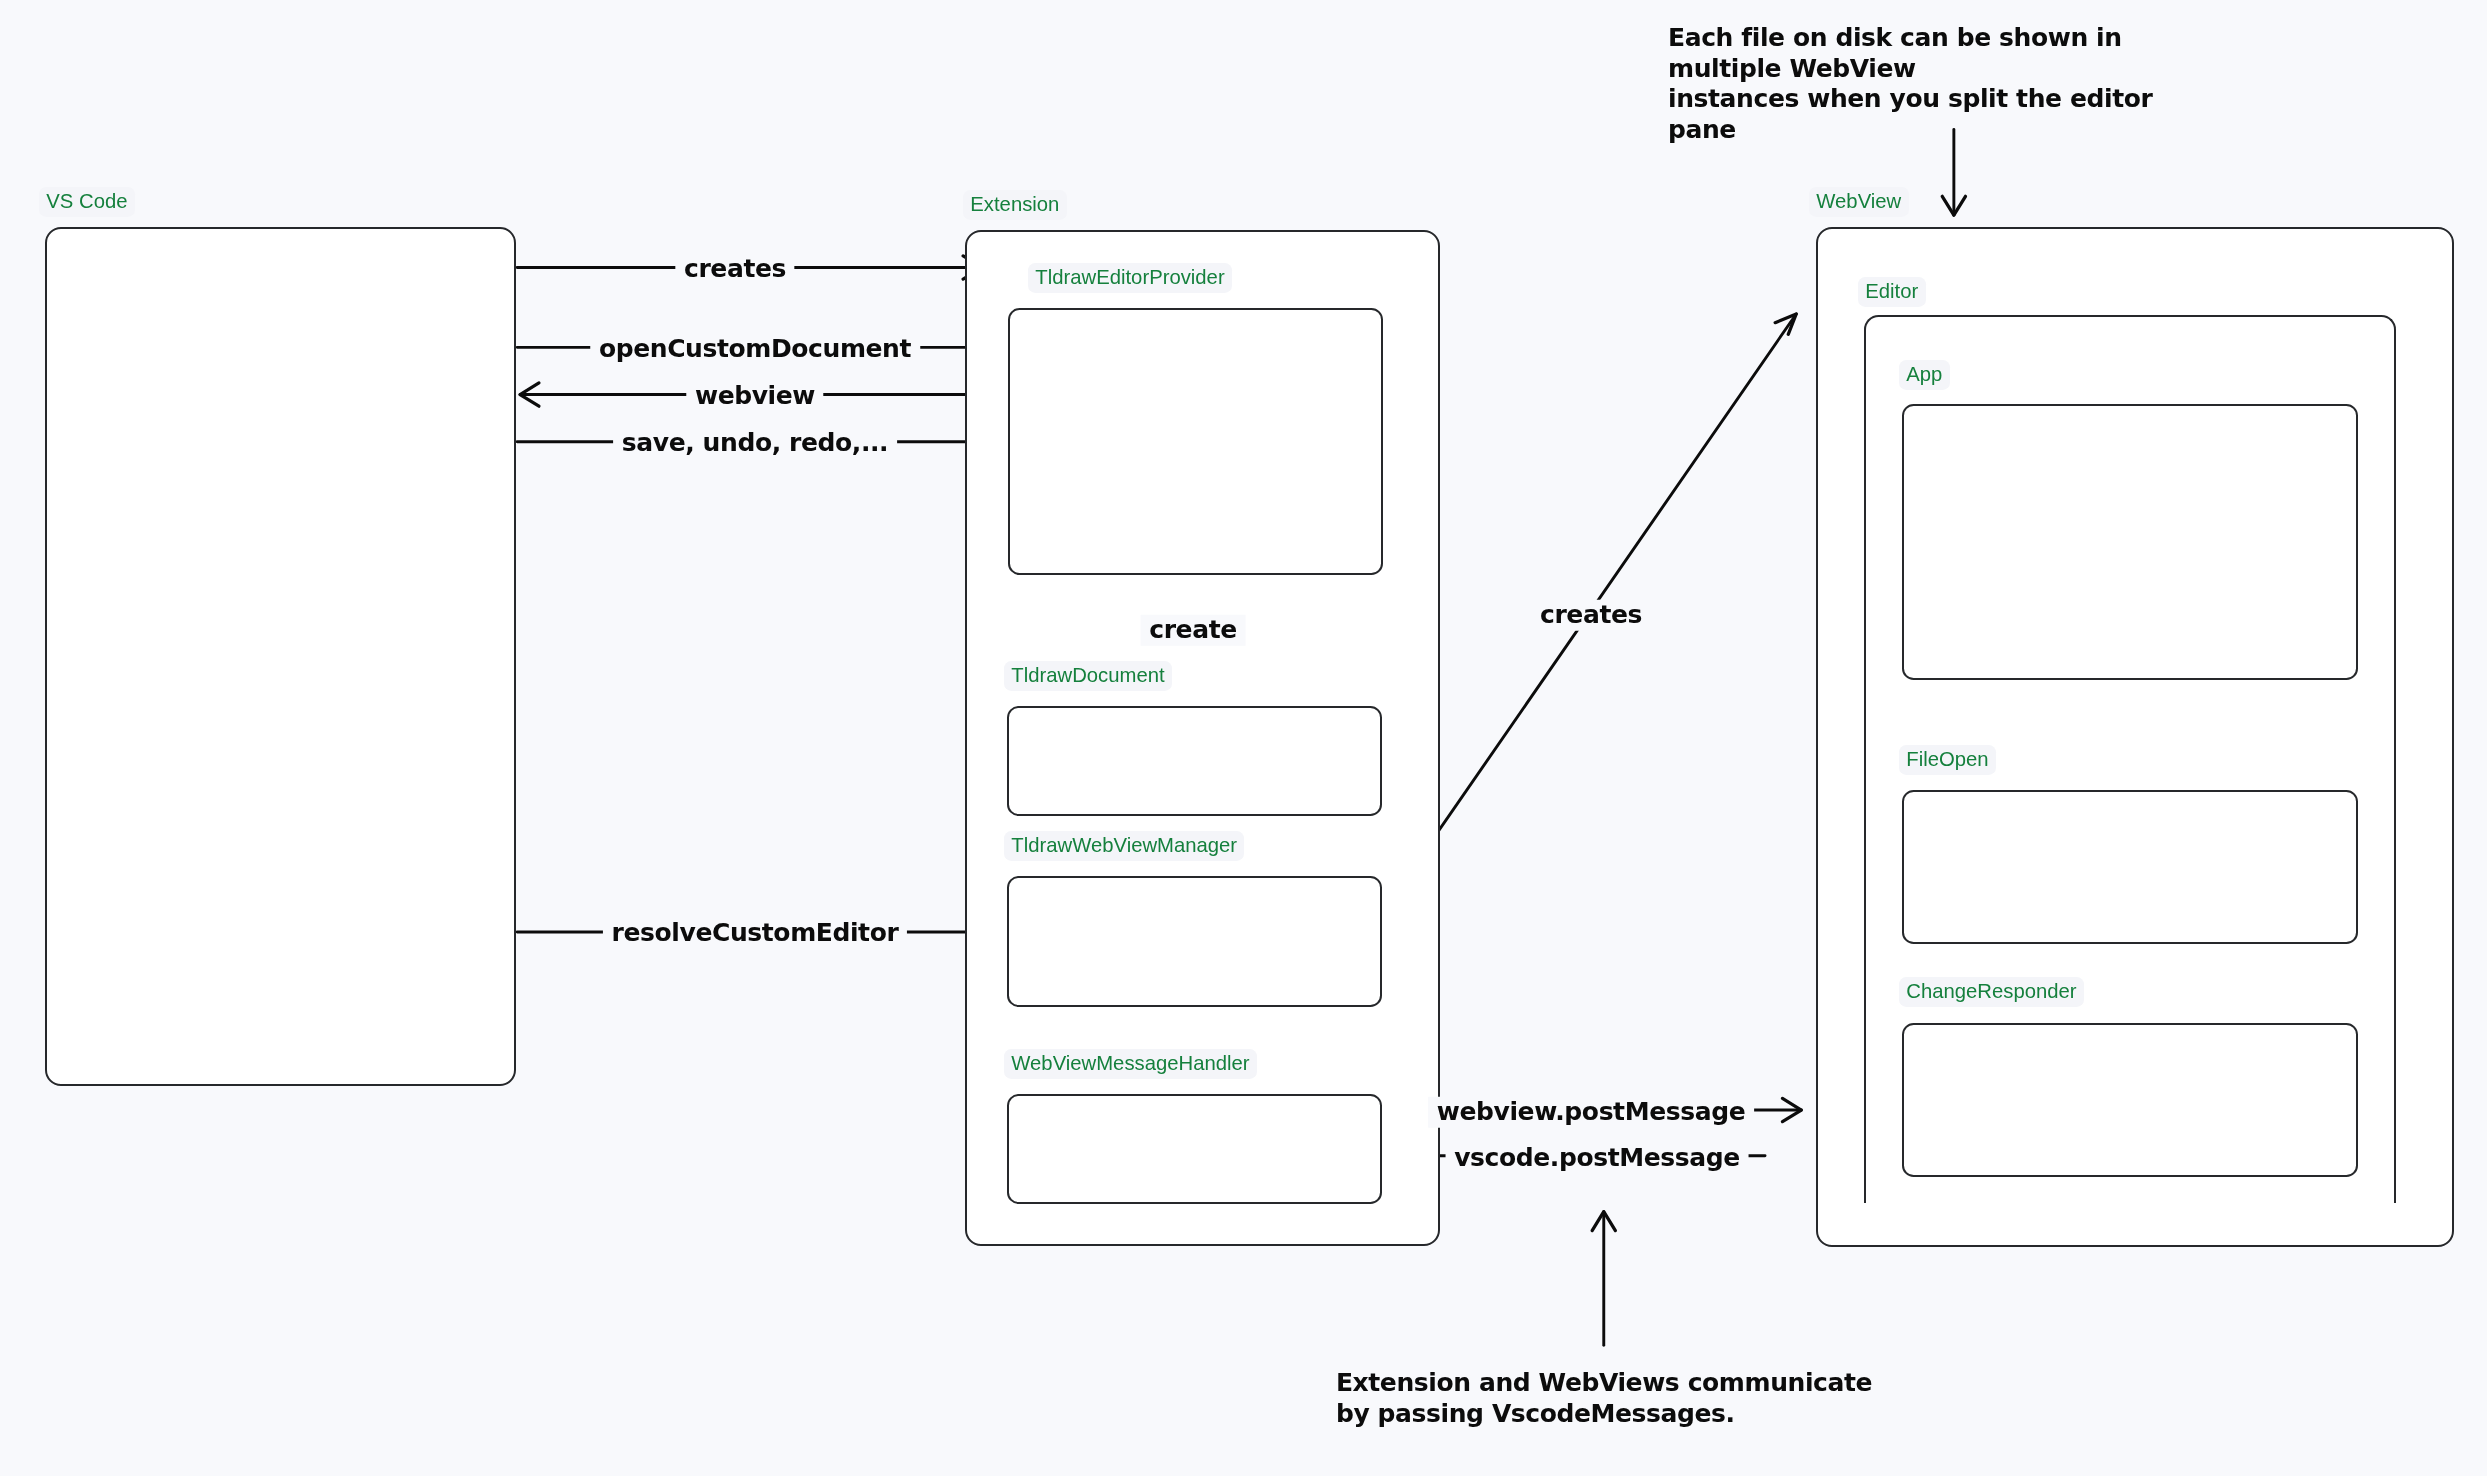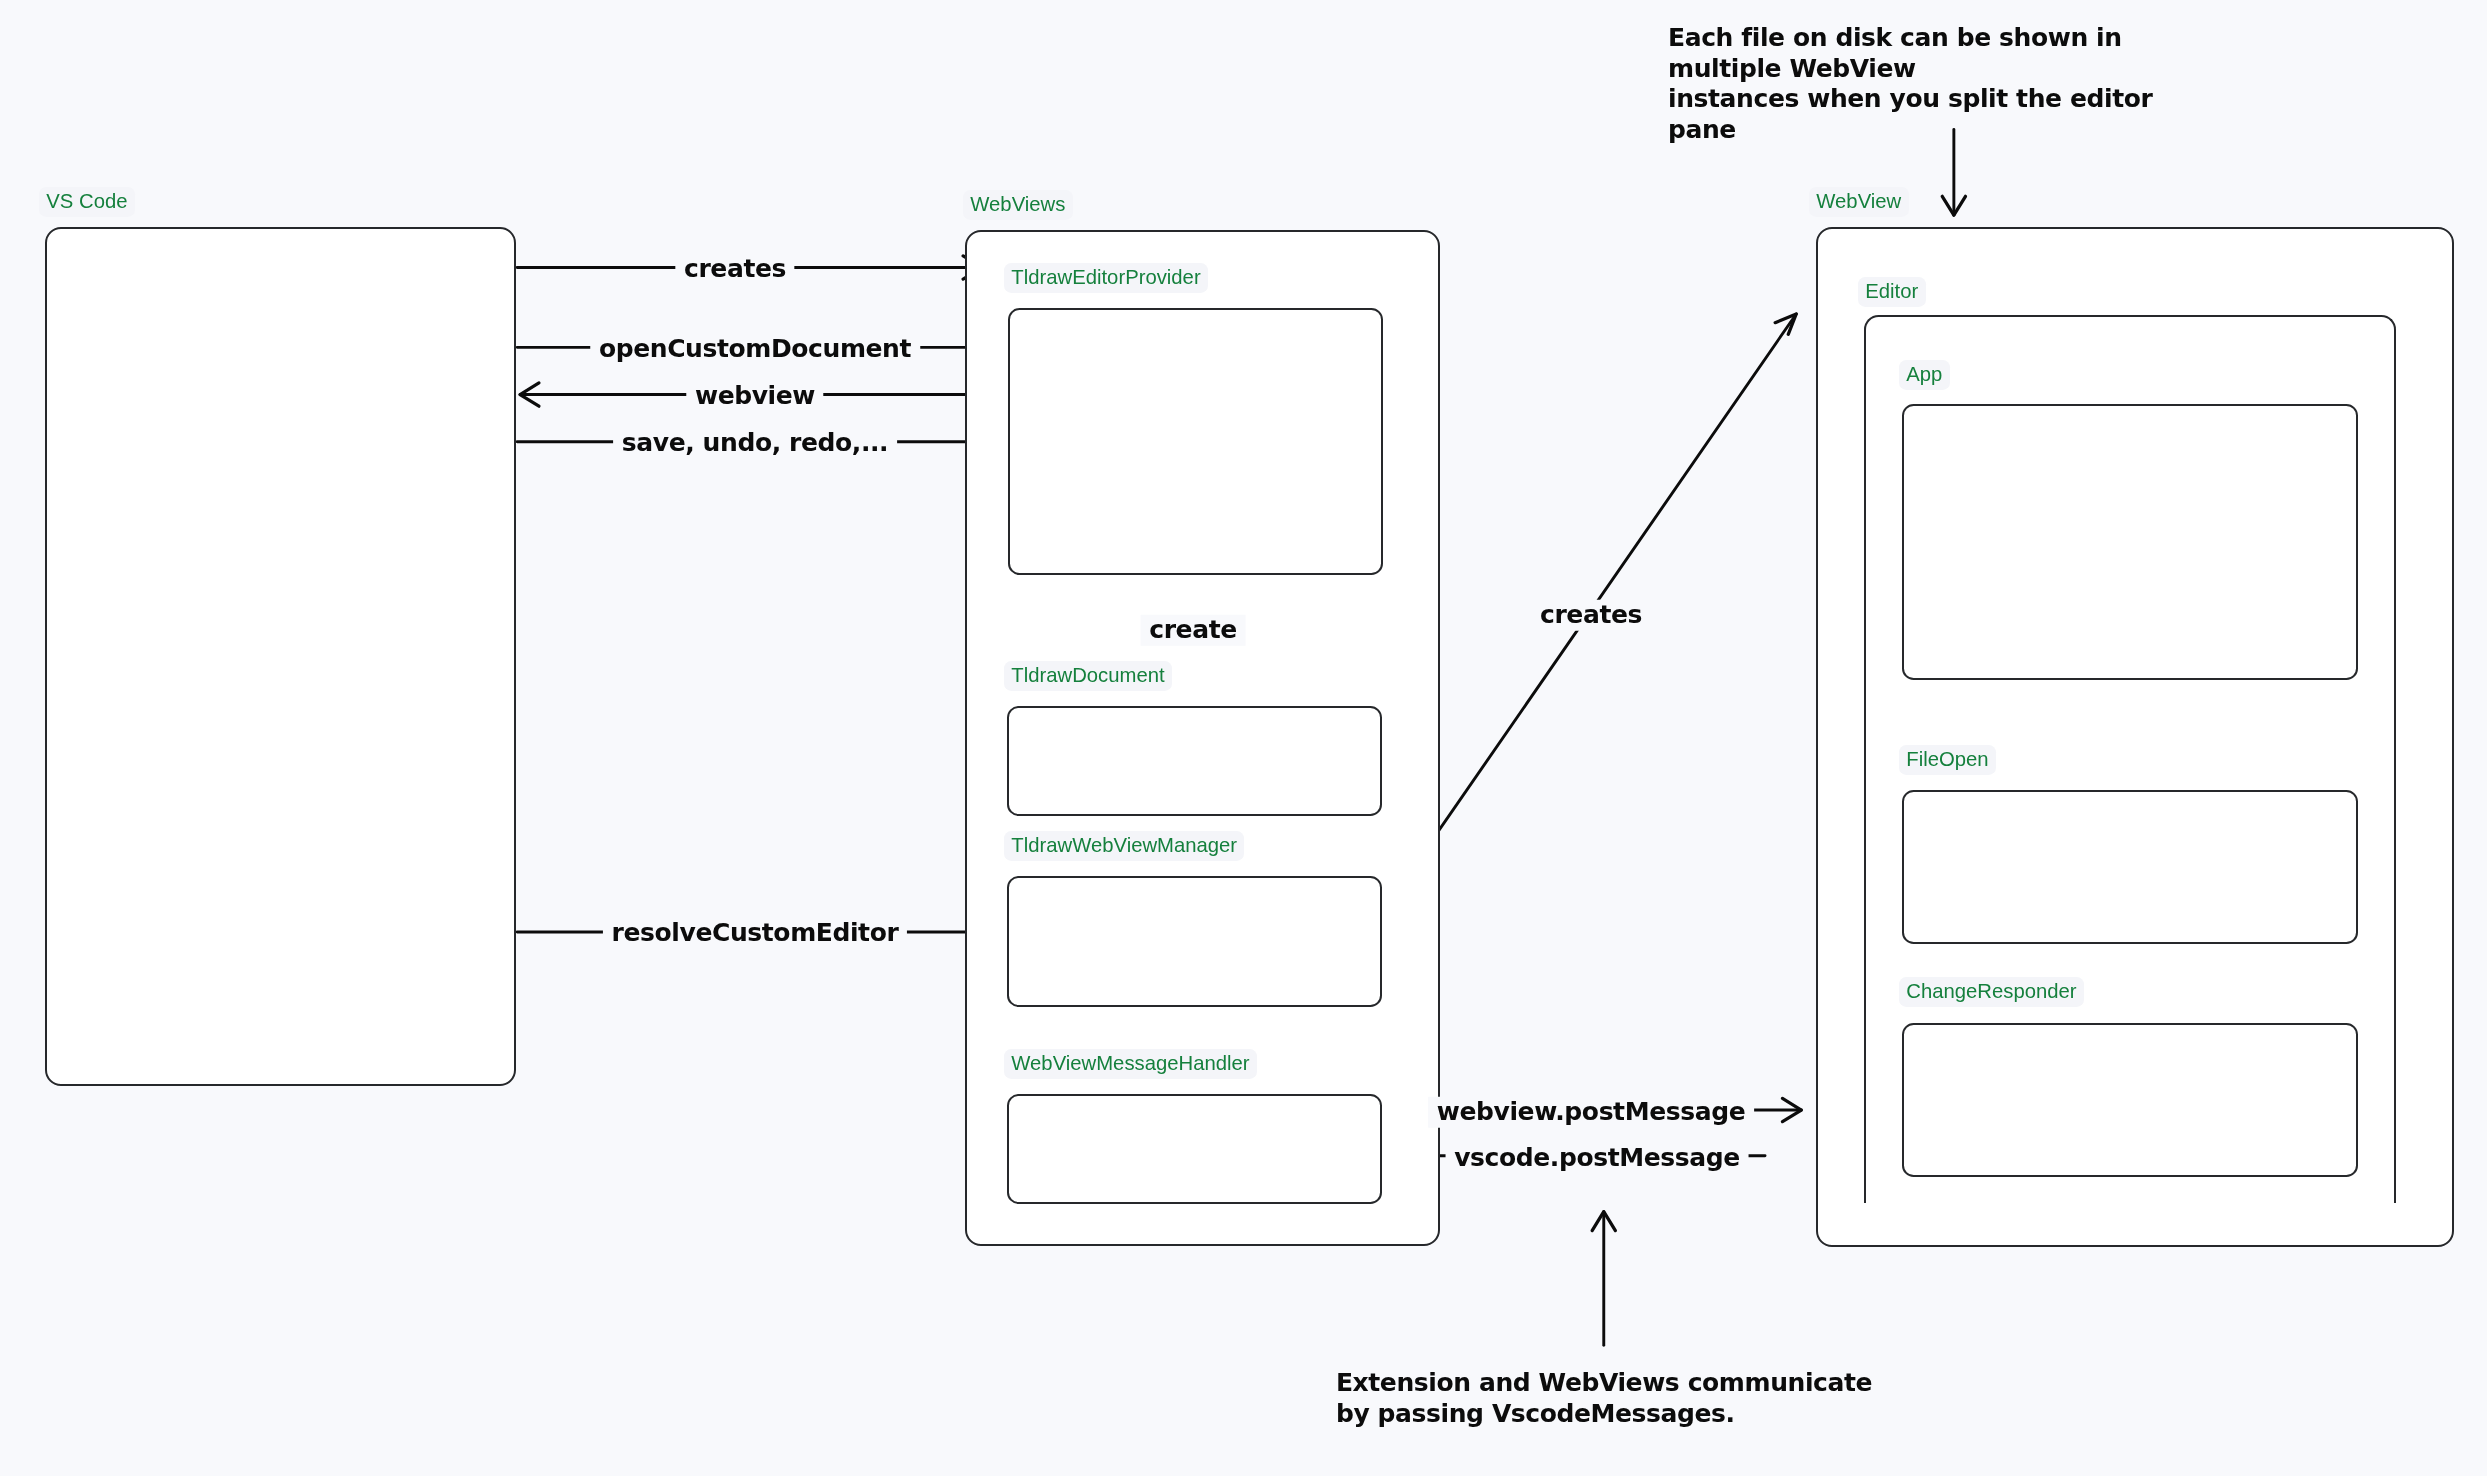--- a/index.html
+++ b/index.html
@@ -130,23 +130,23 @@
   <path class="hd" d="M2674 270 L2690 296 L2706 270"></path>
 
   <line class="ln" x1="2208" y1="1852" x2="2208" y2="1668"></line>
   <path class="hd" d="M2192 1694 L2208 1668 L2224 1694"></path>
 </svg>
 
 <div class="frame" style="left:45px; top:227px; width:471px; height:859px;"></div>
 <div class="frame-label" style="left:39px; top:187px;">VS Code</div>
 
 <div class="frame" style="left:965px; top:230px; width:475px; height:1016px;"></div>
-<div class="frame-label" style="left:963px; top:190px;">WebViews</div>
+<div class="frame-label" style="left:963px; top:190px;">Extension</div>
 
-<div class="frame-label" style="left:1004px; top:263px;">TldrawEditorProvider</div>
+<div class="frame-label" style="left:1028px; top:263px;">TldrawEditorProvider</div>
 <div class="box" style="left:1008px; top:308px; width:375px; height:267px;"></div>
 
 <div class="frame-label" style="left:1004px; top:661px;">TldrawDocument</div>
 <div class="box" style="left:1007px; top:706px; width:375px; height:110px;"></div>
 
 <div class="frame-label" style="left:1004px; top:831px;">TldrawWebViewManager</div>
 <div class="box" style="left:1007px; top:876px; width:375px; height:131px;"></div>
 
 <div class="frame-label" style="left:1004px; top:1049px;">WebViewMessageHandler</div>
 <div class="box" style="left:1007px; top:1094px; width:375px; height:110px;"></div>

